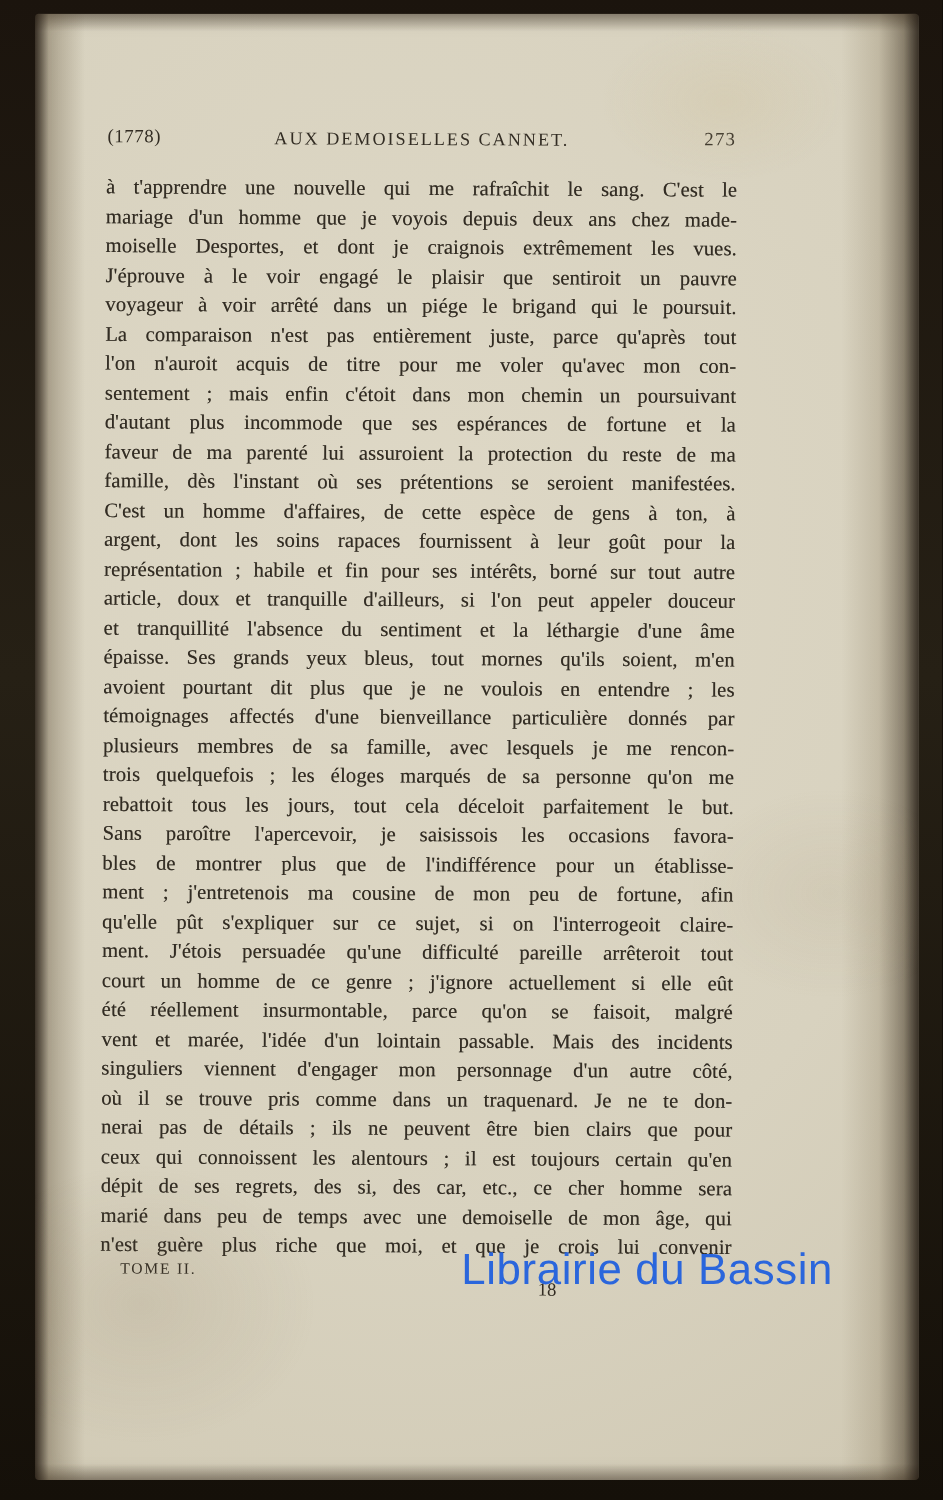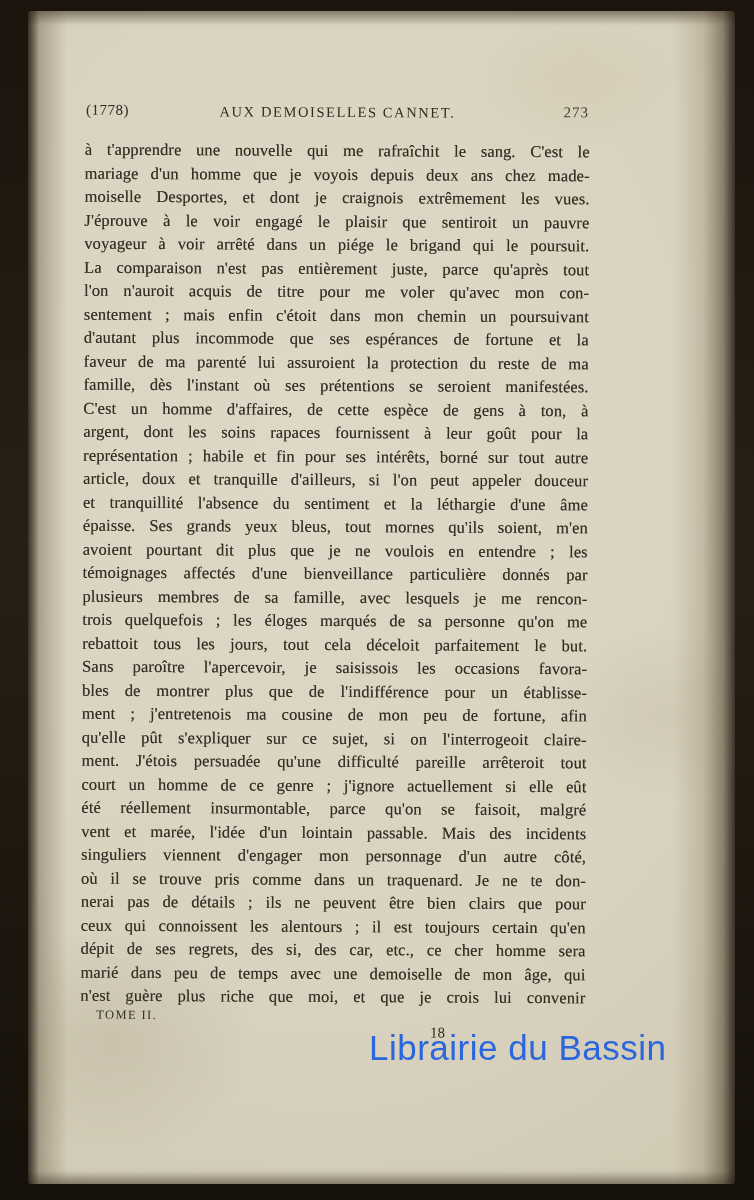--- a/index.html
+++ b/index.html
@@ -120,14 +120,14 @@
         </div>
 
       <div class="pg-footer">
         <span class="tome">TOME II.</span>
         <span class="sig">18</span>
       </div>
 
     </div>
   </div>
 
-  <div class="watermark" style="color: rgb(36, 98, 222); margin-top: 32px;">Librairie du Bassin</div>
+  <div class="watermark" style="color: rgb(36, 98, 222);">Librairie du Bassin</div>
 </div>
 
 </body></html>

